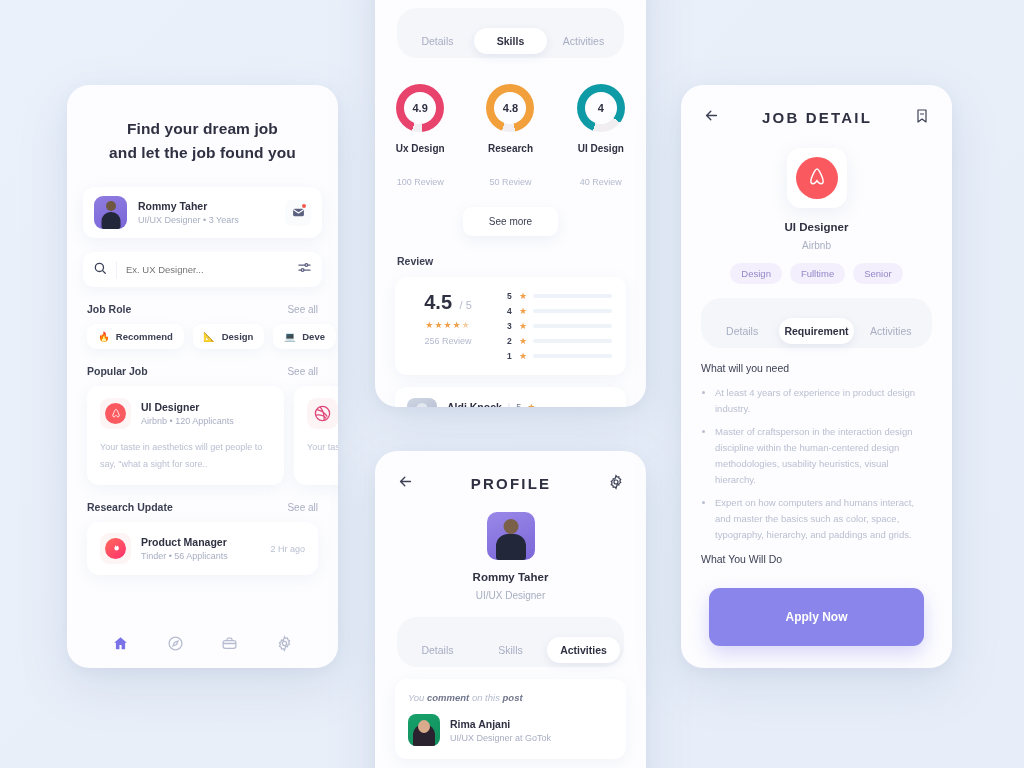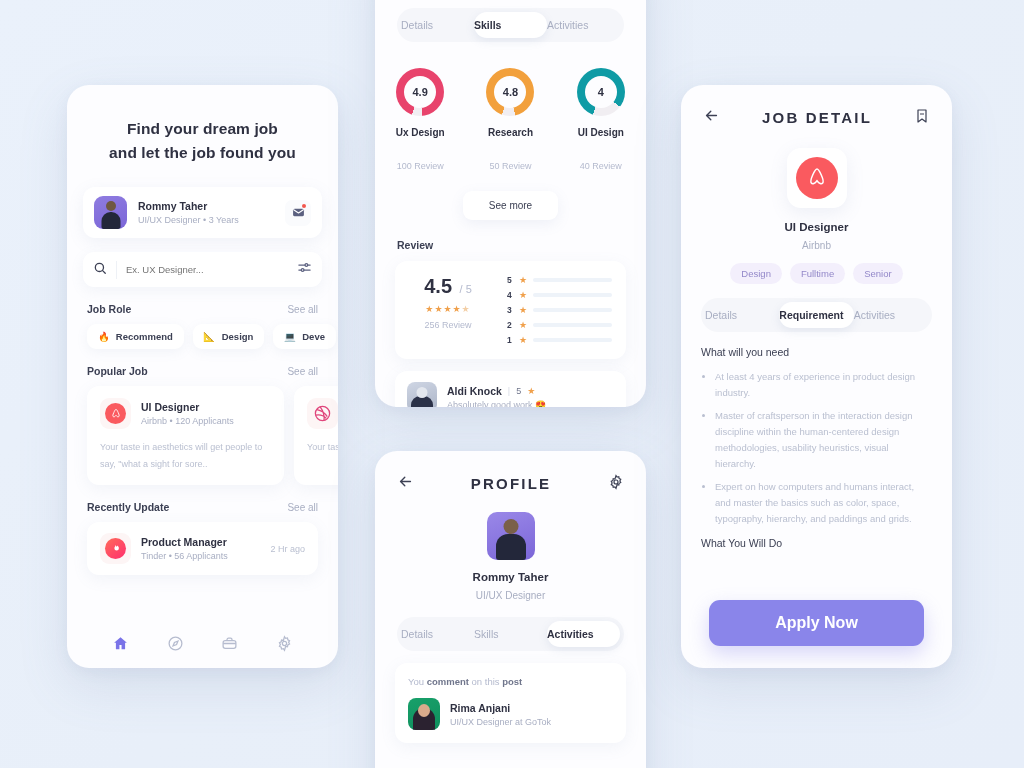--- a/index.html
+++ b/index.html
@@ -76,21 +76,21 @@
   .jc-desc { font-size:9px; color:#b9bfd0; line-height:17px; margin-top:10px; }
 
   .update-card { background:#fff; border-radius:12px; box-shadow:0 4px 16px rgba(120,140,180,.09);
     margin: 9px 20px 0; padding:11px 13px; display:flex; align-items:center; gap:10px; }
   .time-ago { font-size:9px; color:#b9bfd0; margin-left:auto; }
 
   .bottomnav { position:absolute; left:0; right:0; bottom:12px; display:flex; justify-content:space-around; align-items:center; padding:0 26px; }
 
   
   .tabs { background:#f5f6fa; border-radius:20px; display:flex; padding:4px; }
-  .tab { flex:1; text-align:left; font-size:10.5px; color:#a8aec2; padding:7px 0; border-radius:16px; }
+  .tab { flex:1; text-align:center; font-size:10.5px; color:#a8aec2; padding:7px 0; border-radius:16px;margin-top:16px; }
   .tab.active { background:#fff; color:#2f3142; font-weight:bold; box-shadow:0 3px 10px rgba(120,140,180,.14); }
 
   
   .donuts { display:flex; justify-content:space-around; margin-top:26px; }
   .donut-col { text-align:center; width:78px; }
   .donut { width:48px; height:48px; border-radius:50%; margin:0 auto; display:flex; align-items:center; justify-content:center; position:relative; }
   .donut .hole { width:32px; height:32px; border-radius:50%; background:#fdfdff; display:flex; align-items:center; justify-content:center;
     font-size:11px; font-weight:bold; color:#2f3142; }
   .d-label { font-size:10px; font-weight:bold; color:#2f3142; margin-top:11px; }
   .d-sub { font-size:9px; color:#b4bace; margin-top:23px; }
@@ -116,21 +116,21 @@
   .topbar { display:flex; align-items:center; justify-content:space-between; padding: 22px 22px 0; }
   .profile-pic { width:48px; height:48px; border-radius:10px; margin: 18px auto 0; position:relative; overflow:hidden;
      background: linear-gradient(160deg,#9a88e8 0%, #7b66d8 100%); }
   .profile-pic::before{ content:""; position:absolute; left:50%; bottom:0; transform:translateX(-50%);
     width:30px; height:26px; border-radius:12px 12px 3px 3px; background:#23273a; }
   .profile-pic::after{ content:""; position:absolute; left:50%; top:7px; transform:translateX(-50%);
     width:15px; height:15px; border-radius:50%; background:#7a6049; }
   .p-name { text-align:center; font-size:11.5px; font-weight:bold; color:#2f3142; margin-top:11px; }
   .p-role { text-align:center; font-size:10px; color:#a8aec2; margin-top:7px; }
   .act-card { margin: 12px 20px 0; background:#fff; border-radius:12px; box-shadow:0 4px 16px rgba(120,140,180,.09); padding: 13px 13px; }
-  .act-line { font-size:9.5px; color:#b4bace; }
+  .act-line { font-size:9.5px; color:#b4bace;font-style:italic; }
   .act-line b { color:#70768c; }
   .act-user { display:flex; gap:10px; align-items:center; margin-top:11px; }
   .av-green { width:32px; height:32px; border-radius:8px; flex:none; position:relative; overflow:hidden; background:linear-gradient(160deg,#18a06a,#0f8f5d); }
   .av-green::before{content:"";position:absolute;left:50%;bottom:-2px;transform:translateX(-50%);width:22px;height:24px;border-radius:11px 11px 0 0;background:#2b2230;}
   .av-green::after{content:"";position:absolute;left:50%;top:6px;transform:translateX(-50%);width:12px;height:13px;border-radius:50%;background:#d9ab8c;}
   .av-photo { width:30px; height:30px; border-radius:8px; flex:none; position:relative; overflow:hidden; background:linear-gradient(160deg,#cfd6e4,#aab3c6); }
   .av-photo::before{content:"";position:absolute;left:50%;bottom:0;transform:translateX(-50%);width:22px;height:16px;border-radius:9px 9px 2px 2px;background:#2b3148;}
   .av-photo::after{content:"";position:absolute;left:50%;top:5px;transform:translateX(-50%);width:11px;height:11px;border-radius:50%;background:#e3e7ee;}
 
   
@@ -138,22 +138,22 @@
     margin: 20px auto 0; display:flex; align-items:center; justify-content:center; }
   .brand-circle { width:42px; height:42px; border-radius:50%; background:#fa5a5f; display:flex; align-items:center; justify-content:center; }
   .j-title { text-align:center; font-size:11.5px; font-weight:bold; color:#2f3142; margin-top:13px; }
   .j-comp { text-align:center; font-size:10px; color:#a8aec2; margin-top:7px; }
   .tagrow { display:flex; justify-content:center; gap:8px; margin-top:12px; }
   .tag { background:#f3effc; color:#9388c9; font-size:9.5px; border-radius:11px; padding:5px 11px; }
   .req-h { font-size:10.5px; font-weight:normal; color:#3c4054; margin: 14px 20px 0; }
   .req-list { margin: 11px 20px 0 34px; padding:0; }
   .req-list li { font-size:9.5px; color:#b9bfd0; line-height:16px; margin-bottom:7px; }
   .apply-wrap { position:absolute; left:0; right:0; bottom:22px; padding:0 28px; }
-  .apply-btn { width:100%; background:#8a85ea; color:#fff; border:0; border-radius:11px; padding:14px 0;
-    font-size:16px; font-weight:bold; font-family:inherit; cursor:pointer; box-shadow:0 8px 20px rgba(138,133,234,.32); }
+  .apply-btn { width:100%; background:#8a85ea; color:#fff; border:0; border-radius:11px; padding:22px 0;
+    font-size:12px; font-weight:bold; font-family:inherit; cursor:pointer; box-shadow:0 8px 20px rgba(138,133,234,.32); }
   .fade-mask { position:absolute; left:0; right:0; bottom:62px; height:26px;
     background:linear-gradient(to bottom, rgba(253,253,255,0), #fdfdff); }
   .reddot { position:absolute; top:4px; right:5px; width:4px; height:4px; border-radius:50%; background:#f2584f; }
 </style>
 </head>
 <body>
 
 <div class="canvas">
 
   <div class="phone" id="phone-home">
@@ -250,21 +250,21 @@
           <div>
             <div class="jc-title"></div>
             <div class="jc-sub"></div>
           </div>
         </div>
         <div class="jc-desc">Your tas… people t…</div>
       </div>
     </div>
 
     <div class="row-head">
-      <div class="sec-head">Recently Update</div>
+      <div class="sec-head">Research Update</div>
       <div class="see-all">See all</div>
     </div>
 
     <div class="update-card">
       <div class="logo-box">
         <span style="width:21px;height:21px;border-radius:50%;background:linear-gradient(140deg,#ff6b5a,#ff2f6e);display:flex;align-items:center;justify-content:center;">
           <svg width="9" height="11" viewBox="0 0 24 24" fill="#fff">
               <path d="M12 2c1 4-3 5-3 9a6 6 0 1012 0c0-3-2-5-4-7 0 3-2 4-3 2-.6-1.3-1.4-2.6-2-4z"></path>
             </svg>
         </span>

